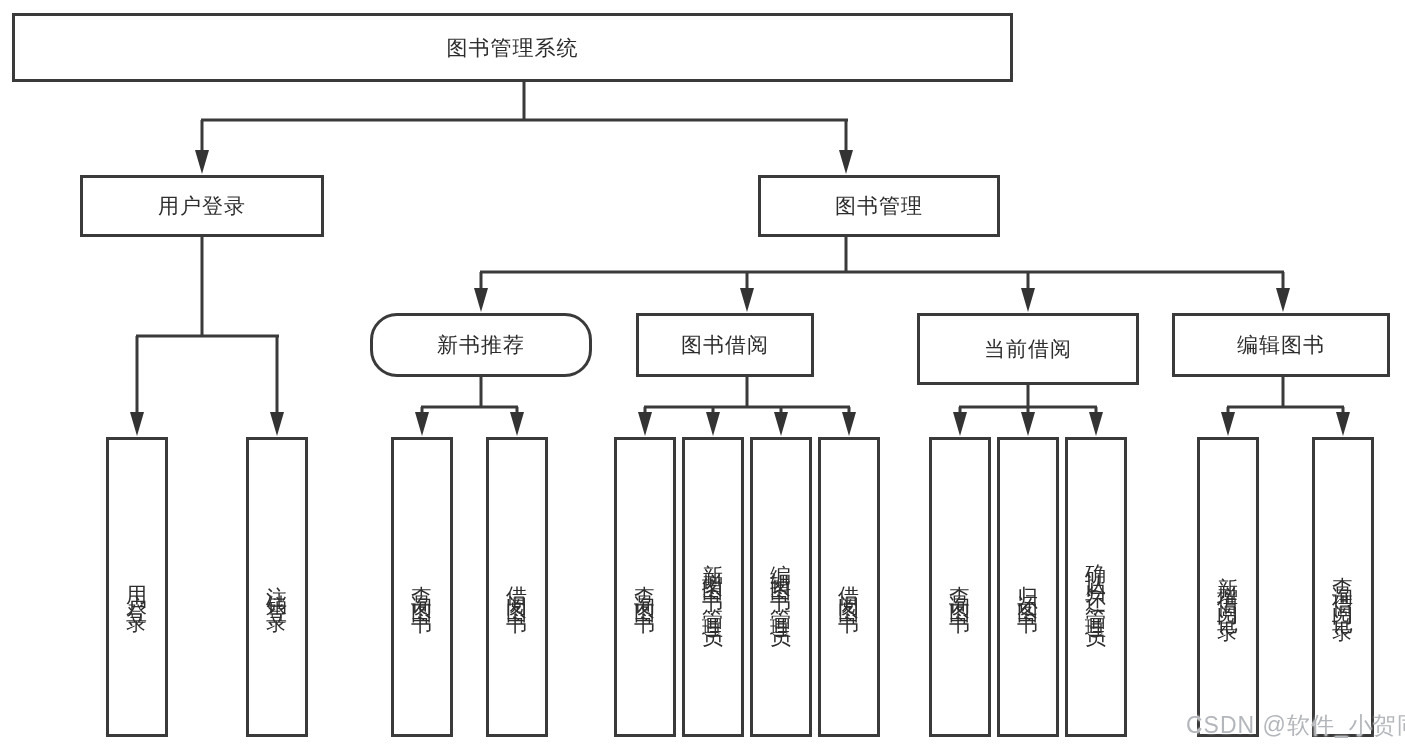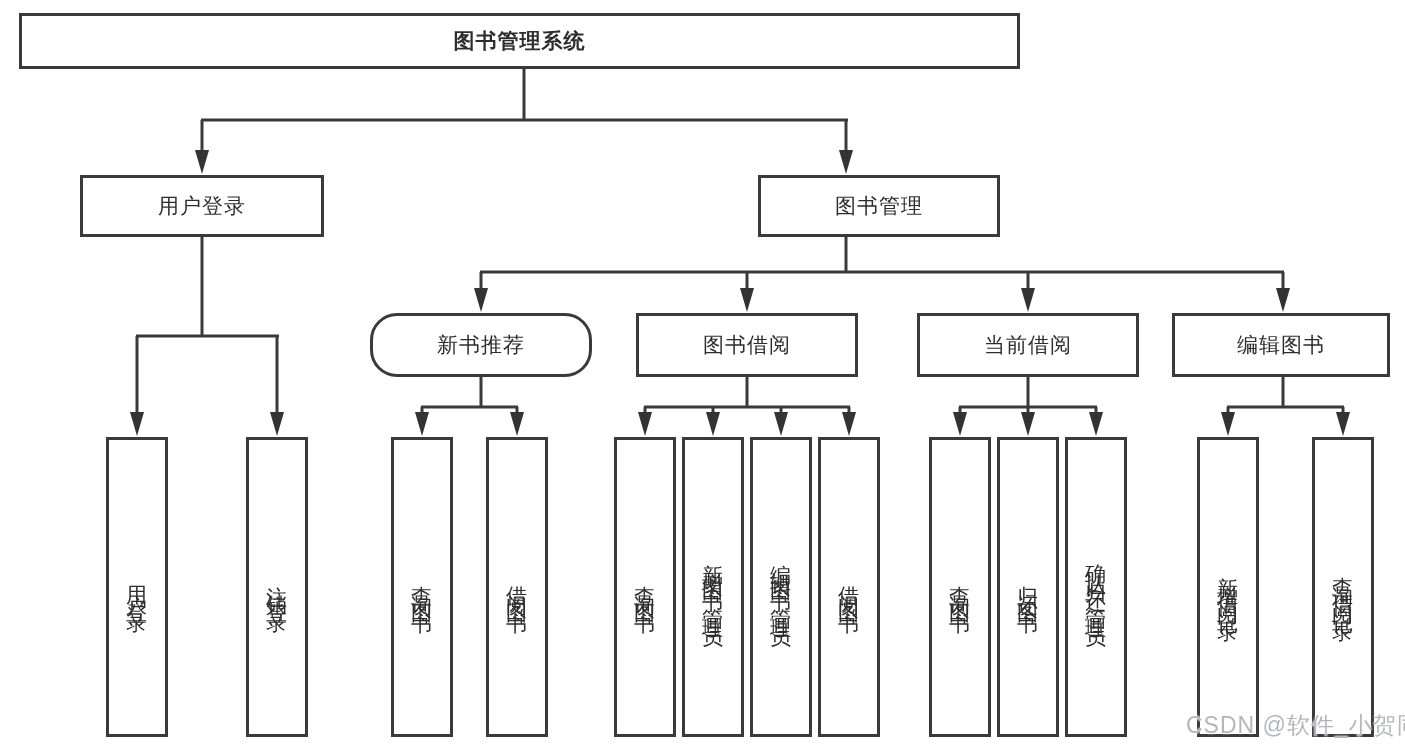--- a/index.html
+++ b/index.html
@@ -22,26 +22,26 @@
   }
   .hbox { font-size:21px; letter-spacing:1px; }
   .vbox {
     writing-mode:vertical-rl;
     font-size:21px;
     letter-spacing:9px;
     line-height:1;
     width:62px; height:300px;
   }
   
-  .root      { left:19px;  top:13px;  width:1001px; height:56px;font-weight:bold; }
+  .root      { left:12px;  top:13px;  width:1001px; height:69px; }
   .l1-login  { left:80px;  top:175px; width:244px;  height:62px; }
   .l1-mgmt   { left:758px; top:175px; width:242px;  height:62px; }
   .l2-newrec { left:370px; top:313px; width:222px;  height:64px;border-radius:27px; }
-  .l2-borrow { left:636px; top:313px; width:222px;  height:64px; }
-  .l2-curr   { left:917px; top:313px; width:222px;  height:64px; }
+  .l2-borrow { left:636px; top:313px; width:178px;  height:64px; }
+  .l2-curr   { left:917px; top:313px; width:222px;  height:72px; }
   .l2-record { left:1172px;top:313px; width:218px;  height:64px; }
   
   .v1  { left:106px;  top:437px; }
   .v2  { left:246px;  top:437px; }
   .v3  { left:391px;  top:437px; }
   .v4  { left:486px;  top:437px; }
   .v5  { left:614px;  top:437px; }
   .v6  { left:682px;  top:437px; }
   .v7  { left:750px;  top:437px; }
   .v8  { left:818px;  top:437px; }

